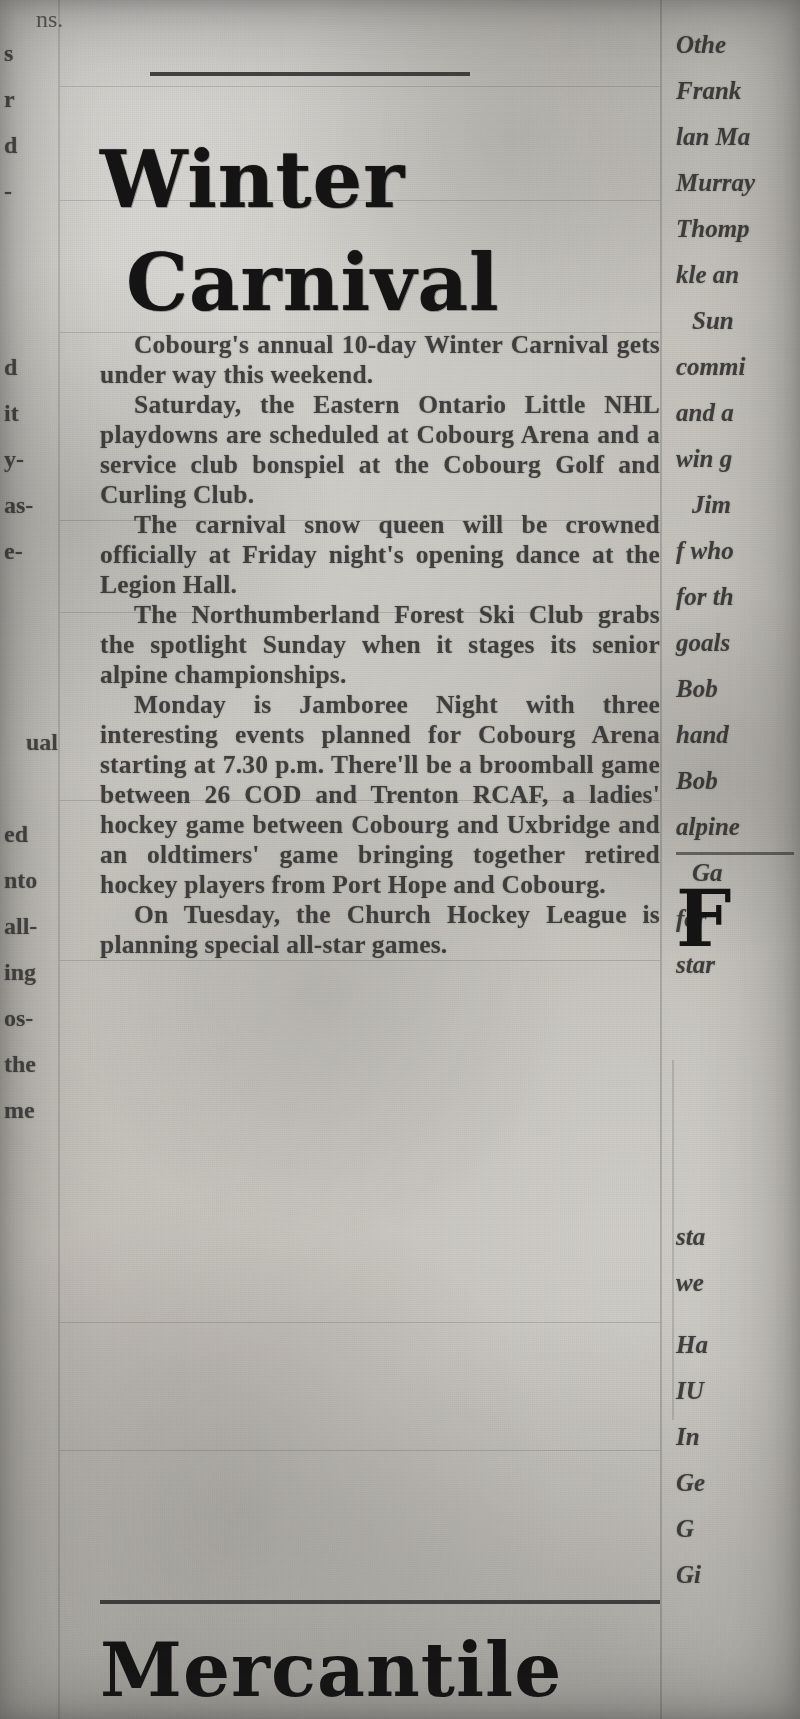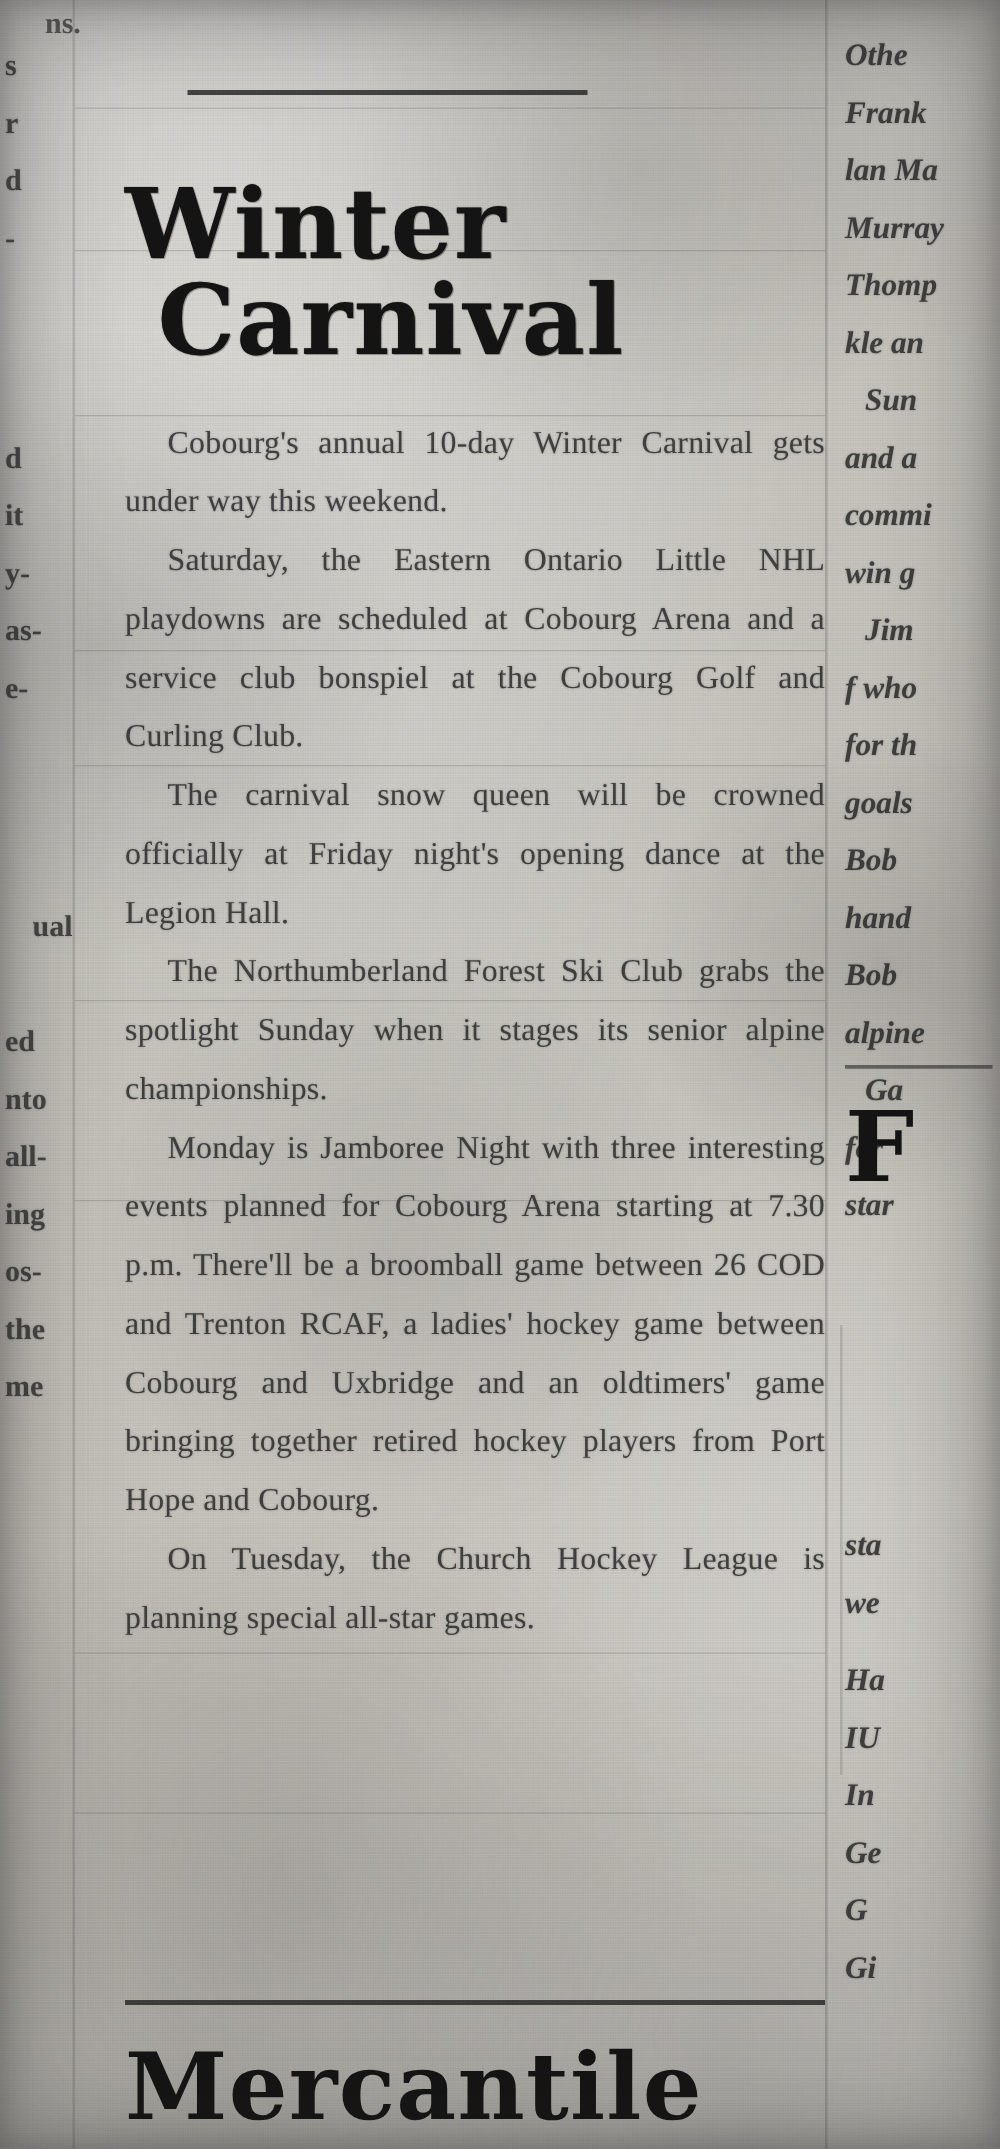--- a/index.html
+++ b/index.html
@@ -88,33 +88,34 @@
     font-family: "DejaVu Serif", serif;
     font-weight: bold;
     font-size: 78px;
     line-height: 0.98;
     letter-spacing: 1px;
     text-shadow: 0 0 1px rgba(0,0,0,0.55), 1px 1px 0 rgba(0,0,0,0.25);
   }
   .headline .l2 {
     display: block;
     padding-left: 26px;
+    margin-top: 26px;
   }
 
   .body {
     position: absolute;
     left: 40px;
     top: 330px;
     width: 560px;
     color: #2a2a2a;
     font-family: "Liberation Serif", serif;
     font-size: 25.5px;
-    line-height: 47px;
+    line-height: 30px;
     text-align: justify;
-    font-weight: normal;
+    font-weight: bold;
     letter-spacing: 0.2px;
     text-shadow: 0 0 2px rgba(120,120,120,0.8);
     opacity: 0.86;
   }
   .body p {
     margin: 0 0 0 0;
     text-indent: 34px;
   }
 
   
@@ -197,21 +198,21 @@
     overflow: hidden;
   }
 
   .topbits {
     position: absolute;
     left: 36px;
     top: 0;
     width: 200px;
     color: #2b2b2b;
     font-family: "Liberation Serif", serif;
-    font-weight: bold;
+    font-weight: normal;
     font-size: 24px;
     line-height: 38px;
     opacity: 0.7;
   }
   .vignette {
     position: absolute;
     inset: 0;
     pointer-events: none;
     box-shadow: inset 0 0 90px rgba(40,40,40,0.45), inset 0 0 24px rgba(60,60,60,0.35);
   }
@@ -279,22 +280,22 @@
   </div>
 
   <div class="col-right">
     <div class="ln" style="margin-top:22px;">Othe</div>
     <div class="ln">Frank</div>
     <div class="ln">lan Ma</div>
     <div class="ln">Murray</div>
     <div class="ln">Thomp</div>
     <div class="ln">kle an</div>
     <div class="ln ind">Sun</div>
+    <div class="ln">commi</div>
     <div class="ln">and a</div>
-    <div class="ln">commi</div>
     <div class="ln">win g</div>
     <div class="ln ind">Jim</div>
     <div class="ln">f who</div>
     <div class="ln">for th</div>
     <div class="ln">goals</div>
     <div class="ln">Bob</div>
     <div class="ln">hand</div>
     <div class="ln">Bob</div>
     <div class="ln">alpine</div>
     <div class="ln ind">Ga</div>

